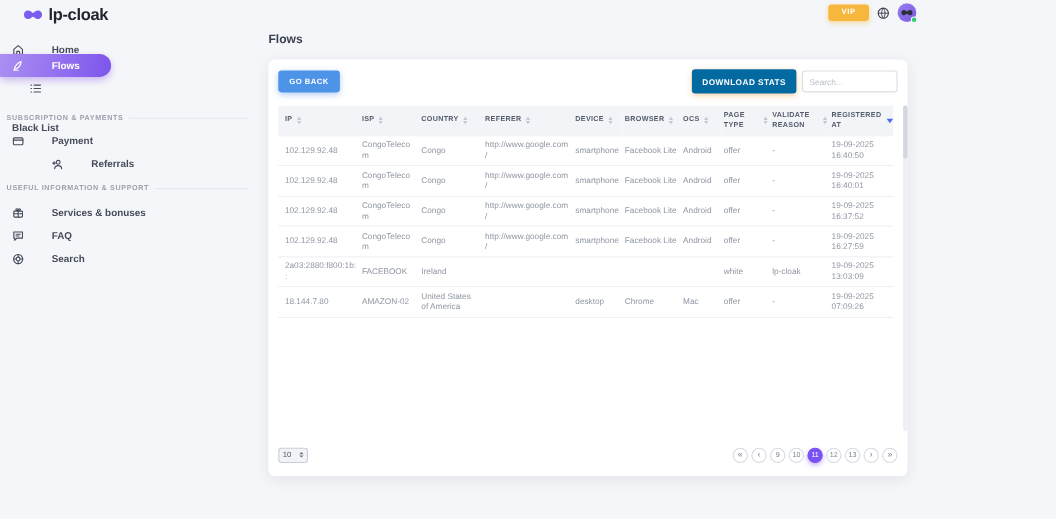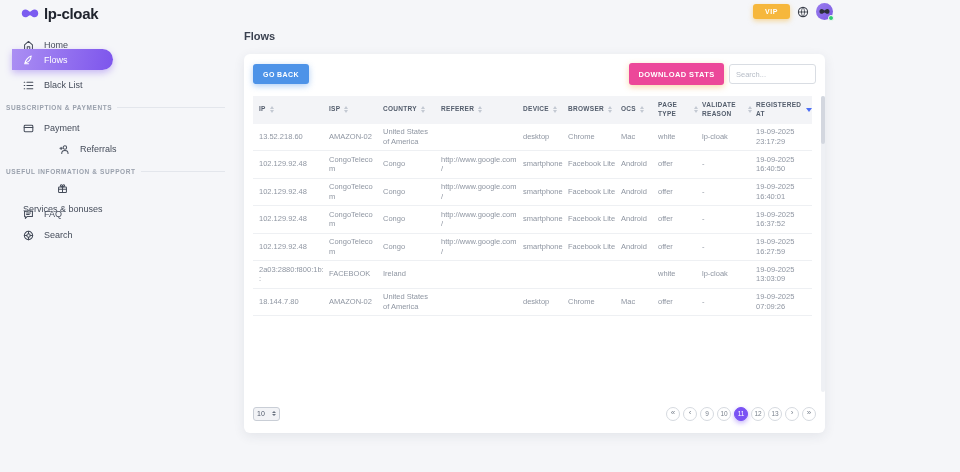--- a/index.html
+++ b/index.html
@@ -21,39 +21,39 @@
     box-shadow:0 2px 5px rgba(246,183,60,.5); cursor:pointer; font-family:inherit;
   }
   .globe { width:12px; height:12px; cursor:pointer; }
   .avatar { position:relative; width:17px; height:17px; border-radius:50%;
     background:linear-gradient(135deg,#9a7cf0,#7a5ae0); cursor:pointer;
     display:flex; align-items:center; justify-content:center; }
   .avatar .dot { position:absolute; right:-1px; bottom:-1px; width:6px; height:6px;
     border-radius:50%; background:#2ecc71; border:1px solid #f5f6f9; }
   
   .sidebar { position:absolute; top:26px; left:0; width:235px; height:446px; }
-  .nav-item { position:absolute; left:12px; display:flex; align-items:center; gap:10px;
-    padding-left:11px; height:20px; font-size:9px; font-weight:400; color:#454c5a; cursor:pointer; }
+  .nav-item { position:absolute; left:0; display:flex; align-items:center; gap:25px;
+    padding-left:11px; height:20px; font-size:9px; font-weight:700; color:#454c5a; cursor:pointer; }
   .nav-item svg { flex:0 0 auto; }
   .nav-pill { width:101px; height:21px; border-radius:0 11px 11px 0;
     background:linear-gradient(100deg,#ab8ff3 0%,#7d55ec 100%);
     color:#fff; box-shadow:0 3px 7px rgba(125,85,236,.38); }
   .sec-title { position:absolute; left:6px; right:10px; display:flex; align-items:center; gap:5px;
     font-size:6.5px; font-weight:bold; letter-spacing:.6px; color:#9aa1ad; }
   .sec-title .line { flex:1; height:1px; background:#e3e6ec; }
   
   .page-title { position:absolute; left:244px; top:30px; font-size:11px; font-weight:600; color:#3a4150; }
   .card { position:absolute; left:244px; top:54px; width:581px; height:379px;
     background:#fff; border-radius:6px; box-shadow:0 3px 12px rgba(40,50,80,.09); }
   .toolbar { position:absolute; top:9px; left:9px; right:9px; height:22px; display:flex; align-items:center; }
   .btn { border:none; border-radius:3px; color:#fff; font-weight:bold; cursor:pointer;
     font-family:inherit; letter-spacing:.4px; }
   .btn-goback { width:56px; height:20px; background:#4d93e8; font-size:7px;
     box-shadow:0 2px 6px rgba(77,147,232,.45); }
-  .btn-download { width:95px; height:22px; background:#ec4899; font-size:7.5px;
+  .btn-download { width:95px; height:22px; background:#0369a1; font-size:7.5px;
     box-shadow:0 2px 6px rgba(240,167,66,.45); margin-left:auto; }
   .search-input { width:87px; height:20px; margin-left:5px; border:1px solid #d9dde3;
     border-radius:3px; font-size:7.5px; padding:0 6px; color:#6b7280;
     font-family:inherit; background:#fff; outline:none; }
   .search-input::placeholder { color:#b7bdc7; }
   
   .table-wrap { position:absolute; top:42px; left:9px; width:563px; }
   table { width:559px; border-collapse:collapse; table-layout:fixed; }
   thead th { background:#f3f4f7; font-size:6.5px; font-weight:bold; color:#535d6c;
     text-transform:uppercase; letter-spacing:.3px; text-align:left;
@@ -127,21 +127,21 @@
   </div>
 
   <div class="nav-item nav-pill" style="top:23px;">
     <svg width="11" height="11" viewBox="0 0 14 14">
       <path class="ric-w" d="M2.5 11.5 C3 8.5, 6 4, 10.5 2.5 C10 6, 7.5 9.8, 4 11 Z"></path>
       <path class="ric-w" d="M2 12.5 H7"></path>
     </svg>
     <span>Flows</span>
   </div>
 
-  <div class="nav-item" style="top:49px;">
+  <div class="nav-item" style="top:49px;flex-direction:column;">
     <svg width="11" height="11" viewBox="0 0 14 14">
       <path class="ric" d="M5 3 H12.5 M5 7 H12.5 M5 11 H12.5"></path>
       <path class="ric" d="M1.5 3 H2.2 M1.5 7 H2.2 M1.5 11 H2.2"></path>
     </svg>
     <span>Black List</span>
   </div>
 
   <div class="sec-title" style="top:78px;">
     <span>SUBSCRIPTION &amp; PAYMENTS</span>
     <span class="line"></span>
@@ -162,21 +162,21 @@
       <path class="ric" d="M1.2 5.5 H4.2 M2.7 4 V7"></path>
     </svg>
     <span>Referrals</span>
   </div>
 
   <div class="sec-title" style="top:142px;">
     <span>USEFUL INFORMATION &amp; SUPPORT</span>
     <span class="line"></span>
   </div>
 
-  <div class="nav-item" style="top:157px;flex-direction:column;">
+  <div class="nav-item" style="top:157px;">
     <svg width="11" height="11" viewBox="0 0 14 14">
       <rect class="ric" x="2" y="5" width="10" height="7" rx="1"></rect>
       <path class="ric" d="M2 8 H12 M7 5 V12 M7 5 C5 5, 3.8 3.8, 4.6 2.6 C5.4 1.6, 7 2.6, 7 5 C7 2.6, 8.6 1.6, 9.4 2.6 C10.2 3.8, 9 5, 7 5 Z"></path>
     </svg>
     <span>Services &amp; bonuses</span>
   </div>
 
   <div class="nav-item" style="top:178px;text-align:right;">
     <svg width="11" height="11" viewBox="0 0 14 14">
       <path class="ric" d="M2 2.5 H12 V9.5 H5.5 L3 12 V9.5 H2 Z"></path>
@@ -304,35 +304,20 @@
             </th>
           <th>
               <div class="hwrap">
                 <span class="hlabel">REGISTERED AT</span>
                 <span class="sort-active"></span>
               </div>
             </th>
         </tr>
       </thead>
       <tbody>
-          <tr>
-    <td class="first">13.52.218.60</td>
-    <td>AMAZON-02</td>
-    <td>United States of America</td>
-    <td></td>
-    <td>desktop</td>
-    <td>Chrome</td>
-    <td>Mac</td>
-    <td>white</td>
-    <td>lp-cloak</td>
-    <td>
-      <div>19-09-2025</div>
-      <div>23:17:29</div>
-    </td>
-  </tr>
           <tr>
     <td class="first">102.129.92.48</td>
     <td>CongoTelecom</td>
     <td>Congo</td>
     <td>http://www.google.com/</td>
     <td>smartphone</td>
     <td>Facebook Lite</td>
     <td>Android</td>
     <td>offer</td>
     <td>-</td>

